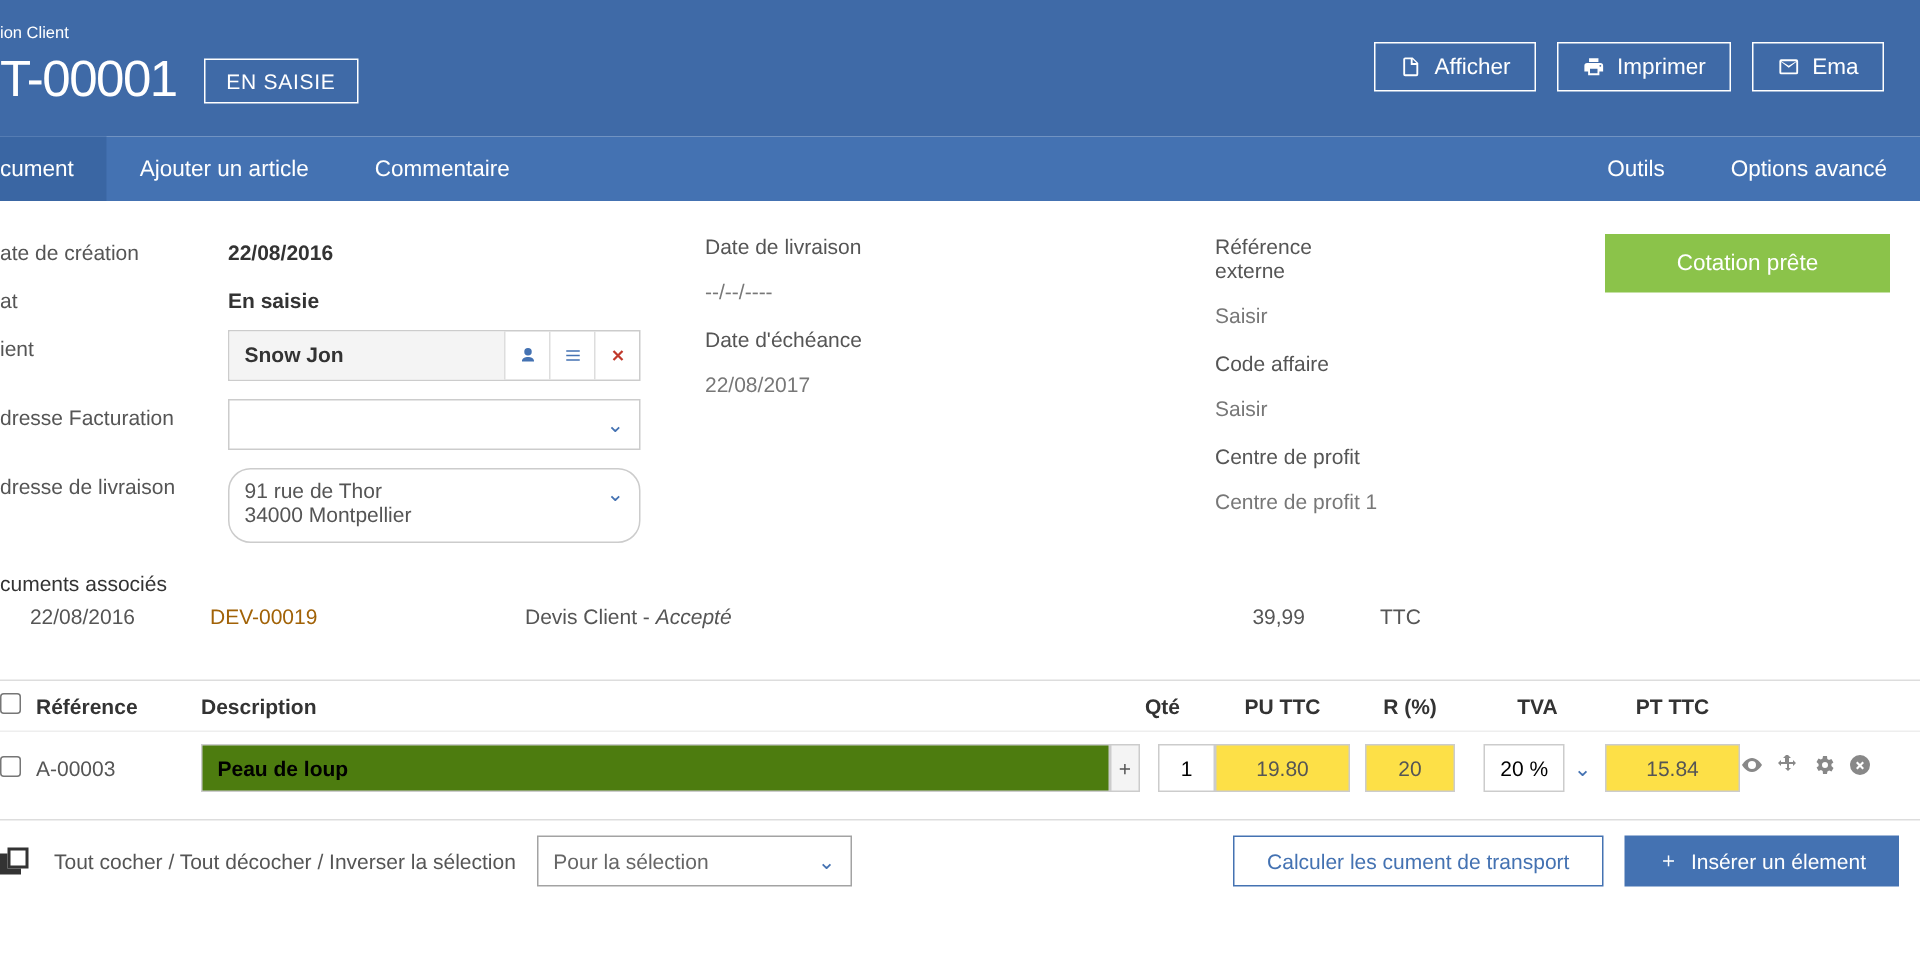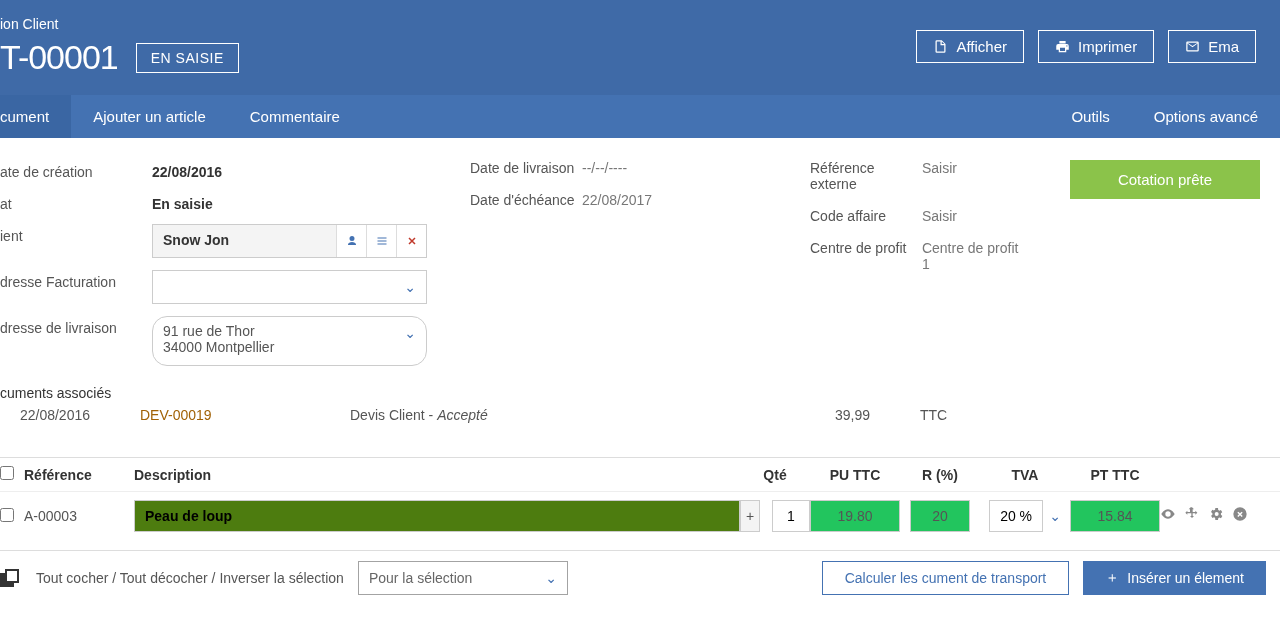--- a/index.html
+++ b/index.html
@@ -8,21 +8,21 @@
   
   .hdr-top {
     background: #3f6aa7;
     color: #fff;
     padding: 16px 24px 18px 0;
     display: flex;
     justify-content: space-between;
     align-items: center;
   }
   .hdr-left { margin-left: -36px;  }
-  .hdr-sub { font-size: 14px; font-weight: 400; margin-bottom: 6px; margin-left: 36px; }
+  .hdr-sub { font-size: 11px; font-weight: 400; margin-bottom: 6px; margin-left: 36px; }
   .hdr-title-row { display: flex; align-items: center; gap: 18px; margin-left: 36px; }
   .hdr-title { font-size: 34px; font-weight: 400; letter-spacing: -1px; }
   .badge {
     border: 1px solid #fff; color: #fff; background: transparent;
     padding: 6px 14px; font-size: 14px; letter-spacing: 0.5px;
   }
   .hdr-actions { display: flex; gap: 14px; }
   .hdr-btn {
     background: transparent; border: 1px solid #fff; color: #fff;
     padding: 7px 16px; font-size: 15px; display: flex; align-items: center; gap: 8px;
@@ -75,21 +75,21 @@
     position: absolute; right: 10px; top: 50%; transform: translateY(-50%);
     color: #4472b2; font-size: 14px;
   }
   .select-box.tall .select-chevron { top: 8px; transform: none; }
 
   .cta-green {
     background: #8bc34a; color: #fff; border: none; padding: 11px 30px;
     font-size: 15px; cursor: pointer; width: 100%;
   }
 
-  .kv { display: flex; gap: 2px; margin-bottom: 6px; }
+  .kv { display: flex; gap: 14px; margin-bottom: 6px; flex-direction: column; }
   .kv .k { width: 110px; color: #555; }
   .kv .v { color: #777; }
 
   
   .docs {
     margin-left: -36px; padding: 18px 20px 14px 36px;
     border-top: 1px solid transparent;
   }
   .docs-title { font-weight: 400; color: #333; margin-bottom: 6px; }
   .doc-row { display: flex; align-items: center; gap: 50px; color: #555; }
@@ -118,21 +118,21 @@
   .col-tva { width: 90px; text-align: center; }
   .col-pt  { width: 90px; text-align: center; }
   .col-tools { width: 108px; }
 
   .items-row .col-desc input,
   .items-row .num-in, .items-row .num-box {
     border: 1px solid #ccc; height: 32px; padding: 0 10px; font-size: 14px;
   }
   .items-row .col-desc input { width: 100%; font-weight: 600; background: #4d7c0f; }
   .num-in { width: 100%; text-align: center; }
-  .readonly { background: #22c55e; border: 1px solid #ddd; color: #555; }
+  .readonly { background: #fde047; border: 1px solid #ddd; color: #555; }
   .plus-btn {
     width: 32px; height: 32px; border: 1px solid #ccc; background: #f4f4f4;
     display: flex; align-items: center; justify-content: center; cursor: pointer; margin-right: 6px;
     color: #555;
   }
   .qty-wrap, .tva-wrap { display: flex; align-items: center; gap: 6px; justify-content: center; }
   .tva-wrap .chev { color: #4472b2; cursor: pointer; }
   .row-tools { display: flex; gap: 8px; color: #888; }
   .row-tools span { cursor: pointer; font-size: 16px; }
 

